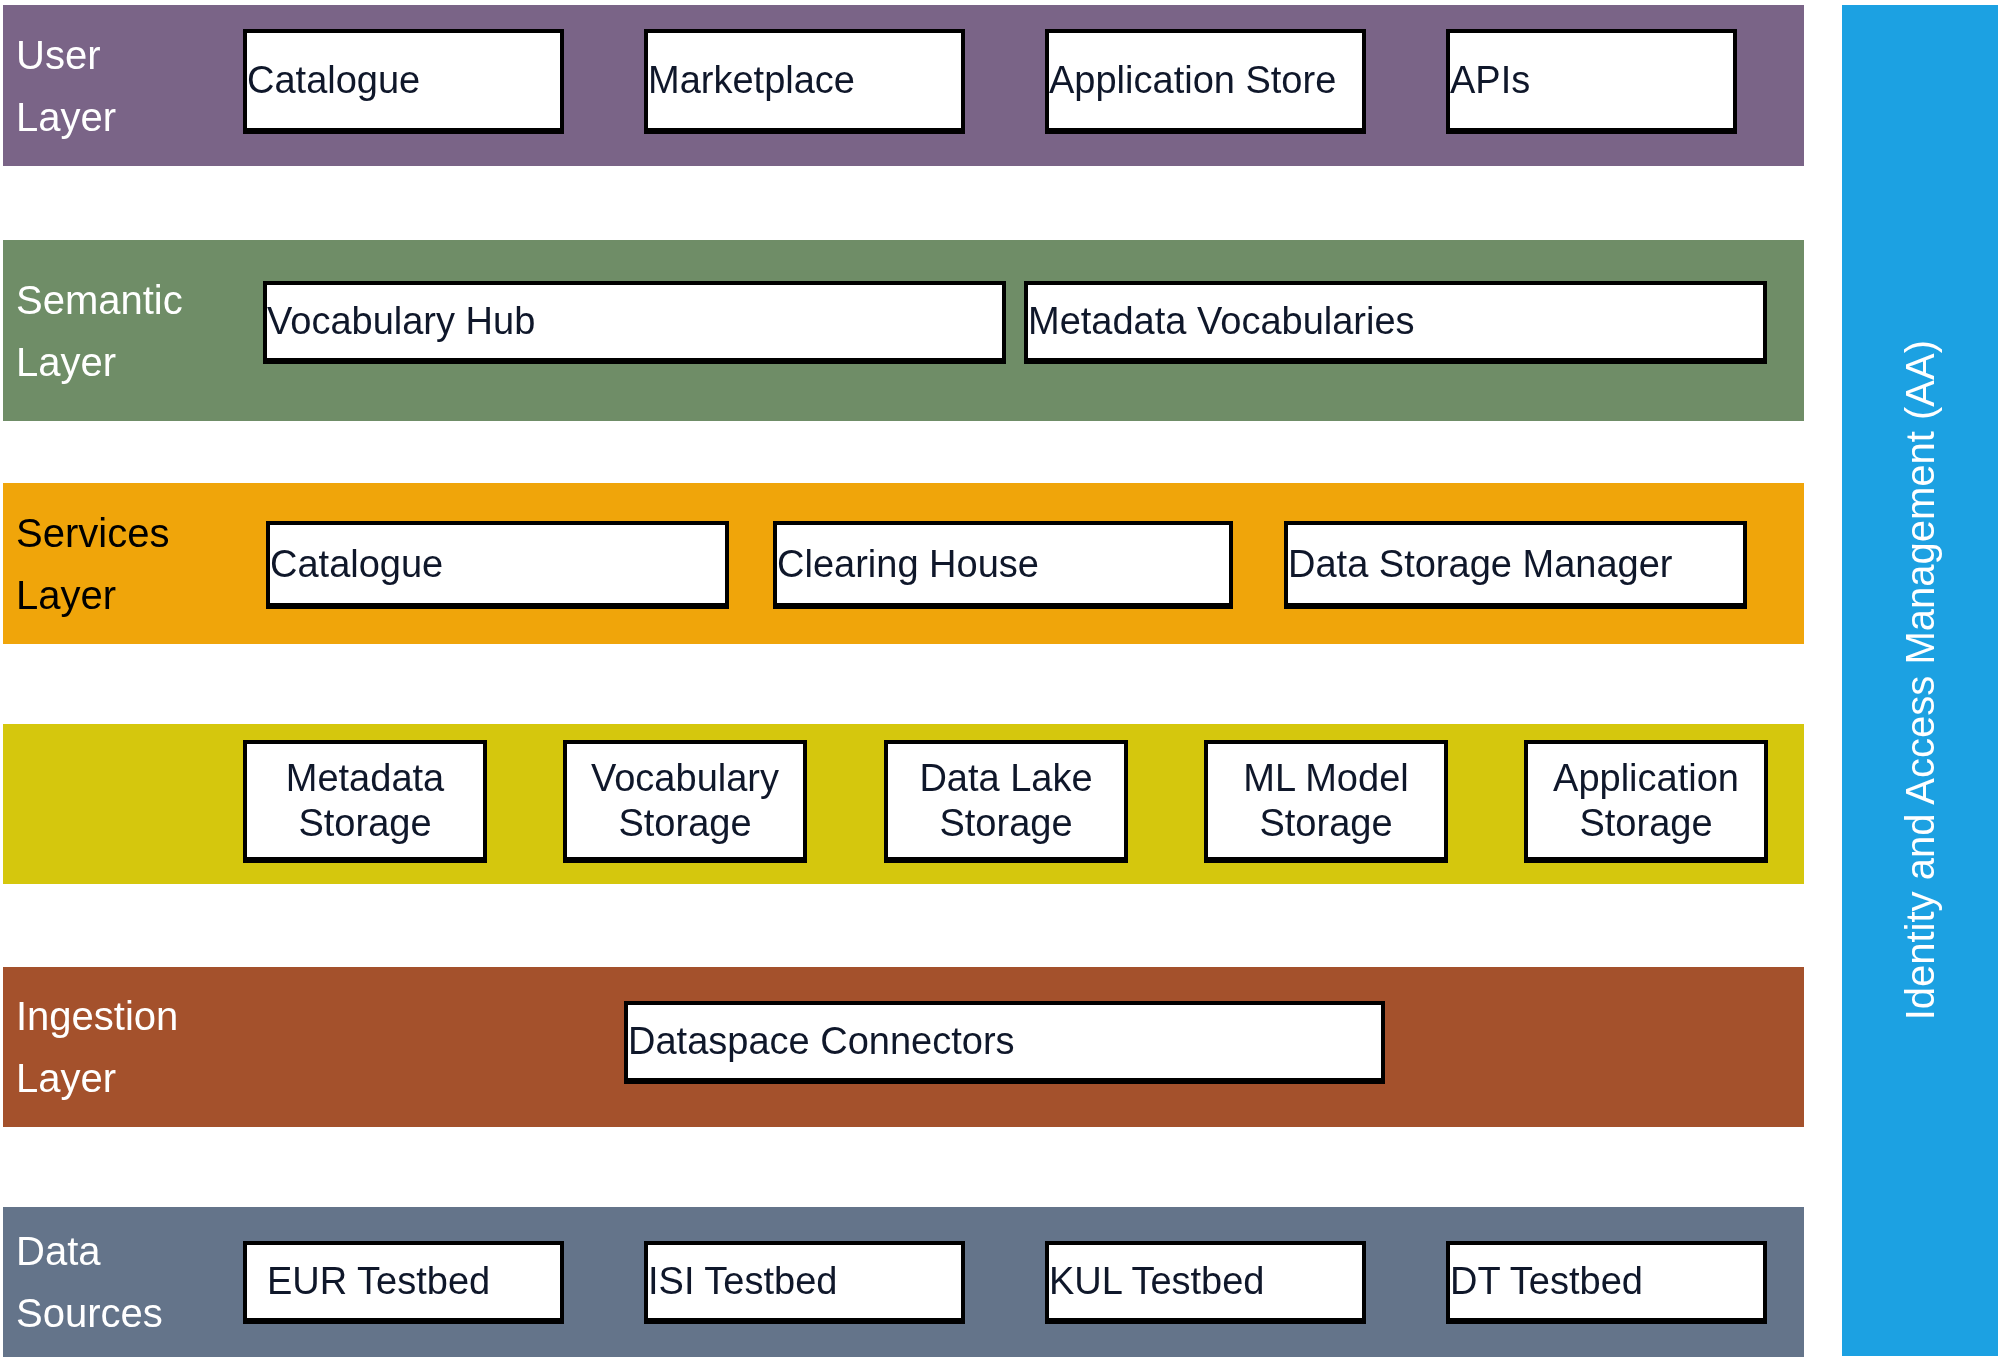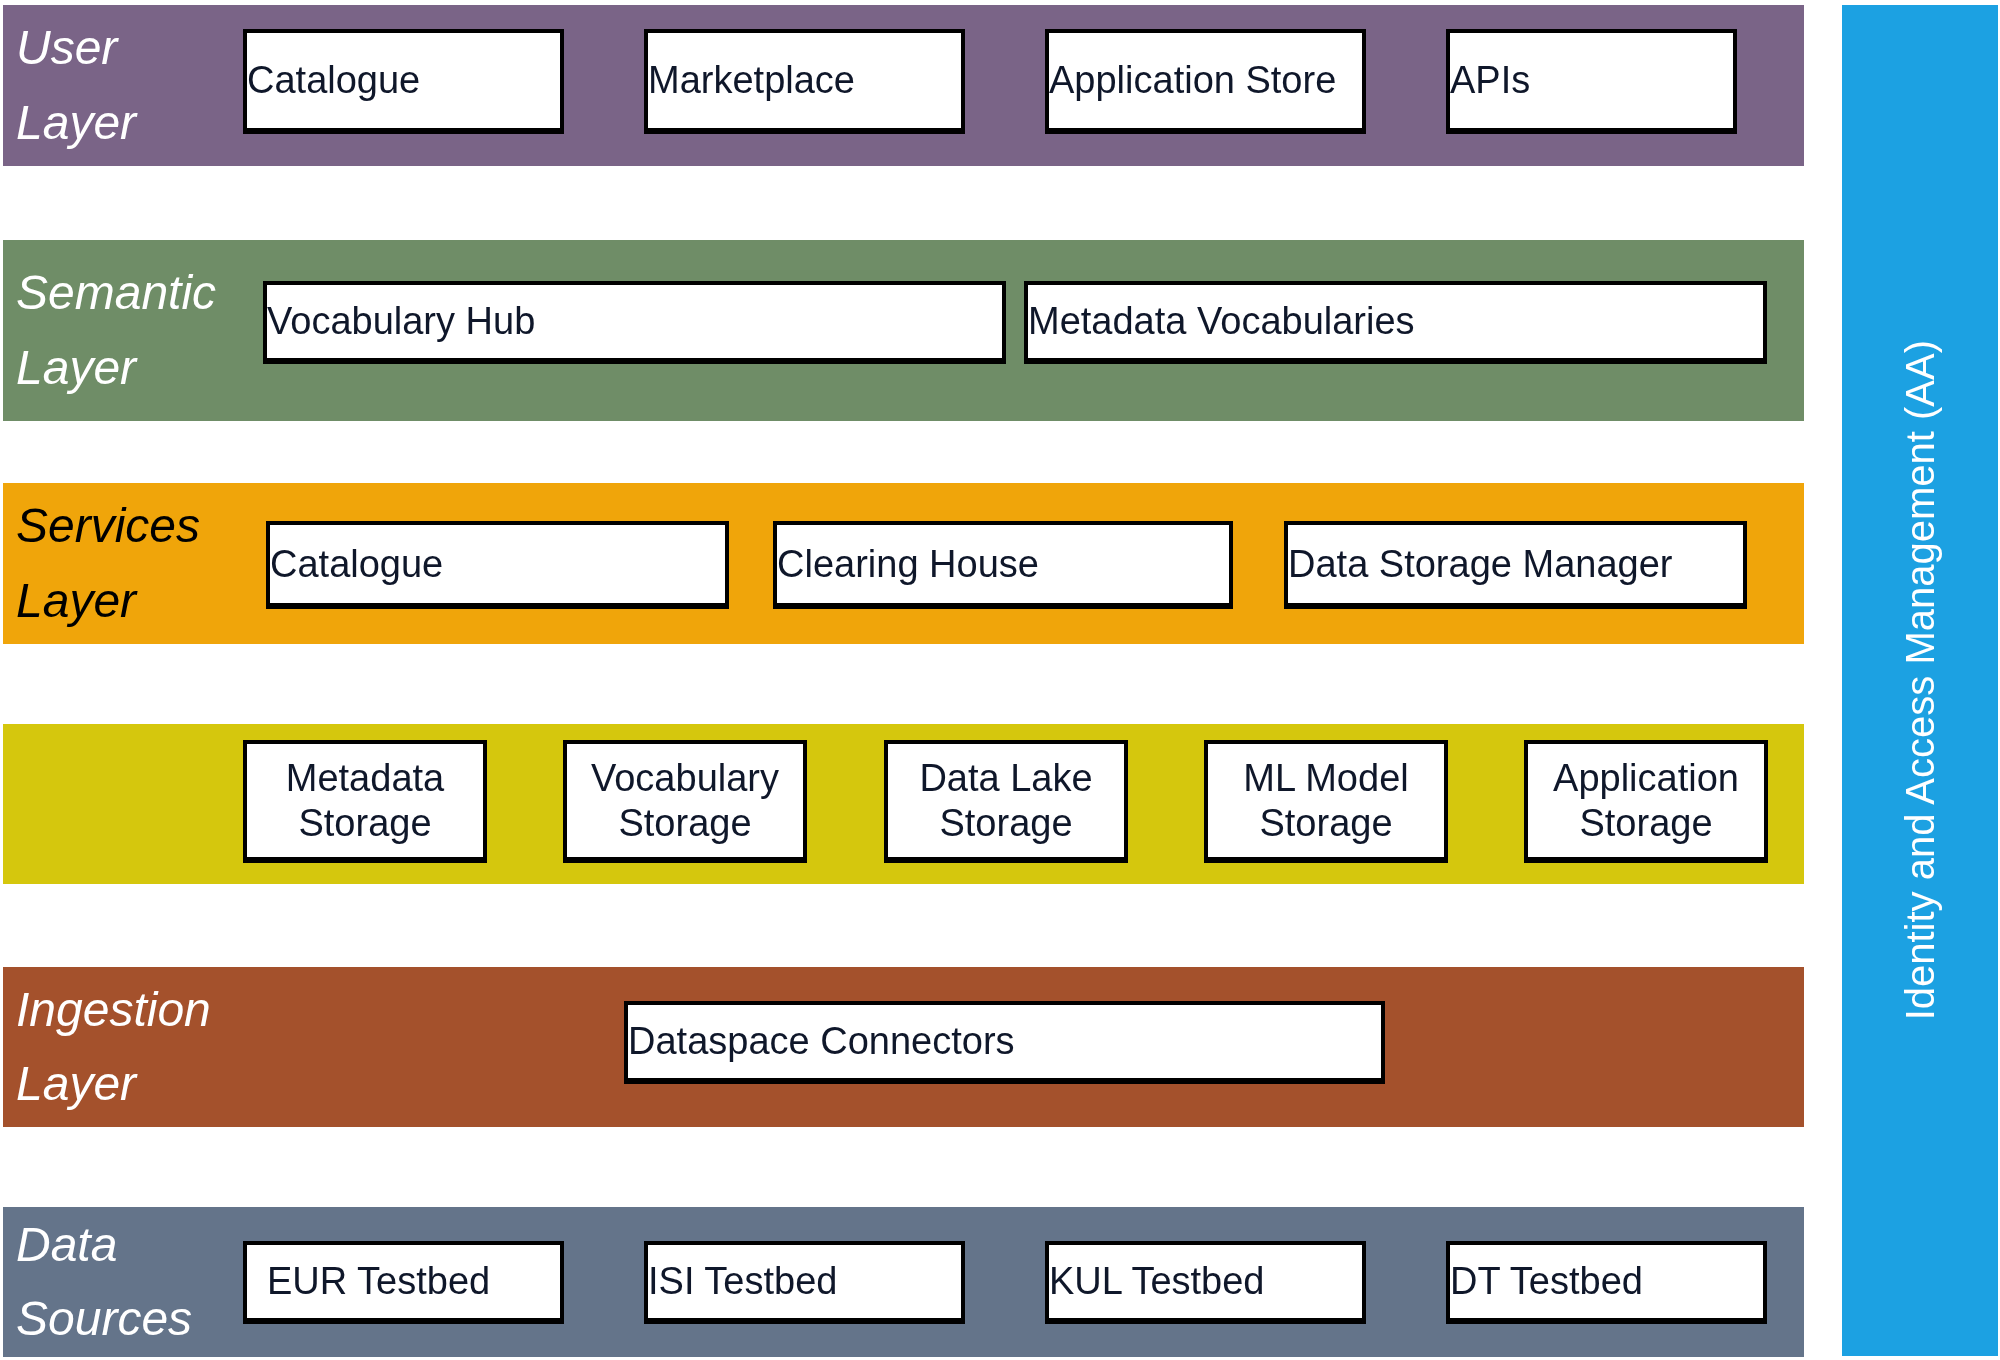--- a/index.html
+++ b/index.html
@@ -11,21 +11,21 @@
   .band-user     {top:5px;   height:161px;background:#7A6487;}
   .band-semantic {top:240px; height:181px;background:#6F8D67;}
   .band-services {top:483px; height:161px;background:#F0A50A;}
   .band-storage  {top:724px; height:160px;background:#D5C70D;}
   .band-ingestion{top:967px; height:160px;background:#A4512C;}
   .band-sources  {top:1207px;height:150px;background:#64748A;}
 
   .band-label{
     position:absolute;left:13px;top:0;height:100%;width:165px;
     display:flex;align-items:center;
-    font-size:48px;line-height:1.55;white-space:normal;font-style:italic;
+    font-size:40px;line-height:1.55;white-space:normal;
   }
   .label-light{color:#ffffff;}
   .label-dark{color:#000000;}
 
   .node{
     position:absolute;background:#ffffff;color:#0f172a;
     border:4px solid #000000;border-bottom-width:6px;
     box-sizing:border-box;
     display:flex;align-items:center;justify-content:flex-start;
     text-align:center;font-size:38px;line-height:1.18;

